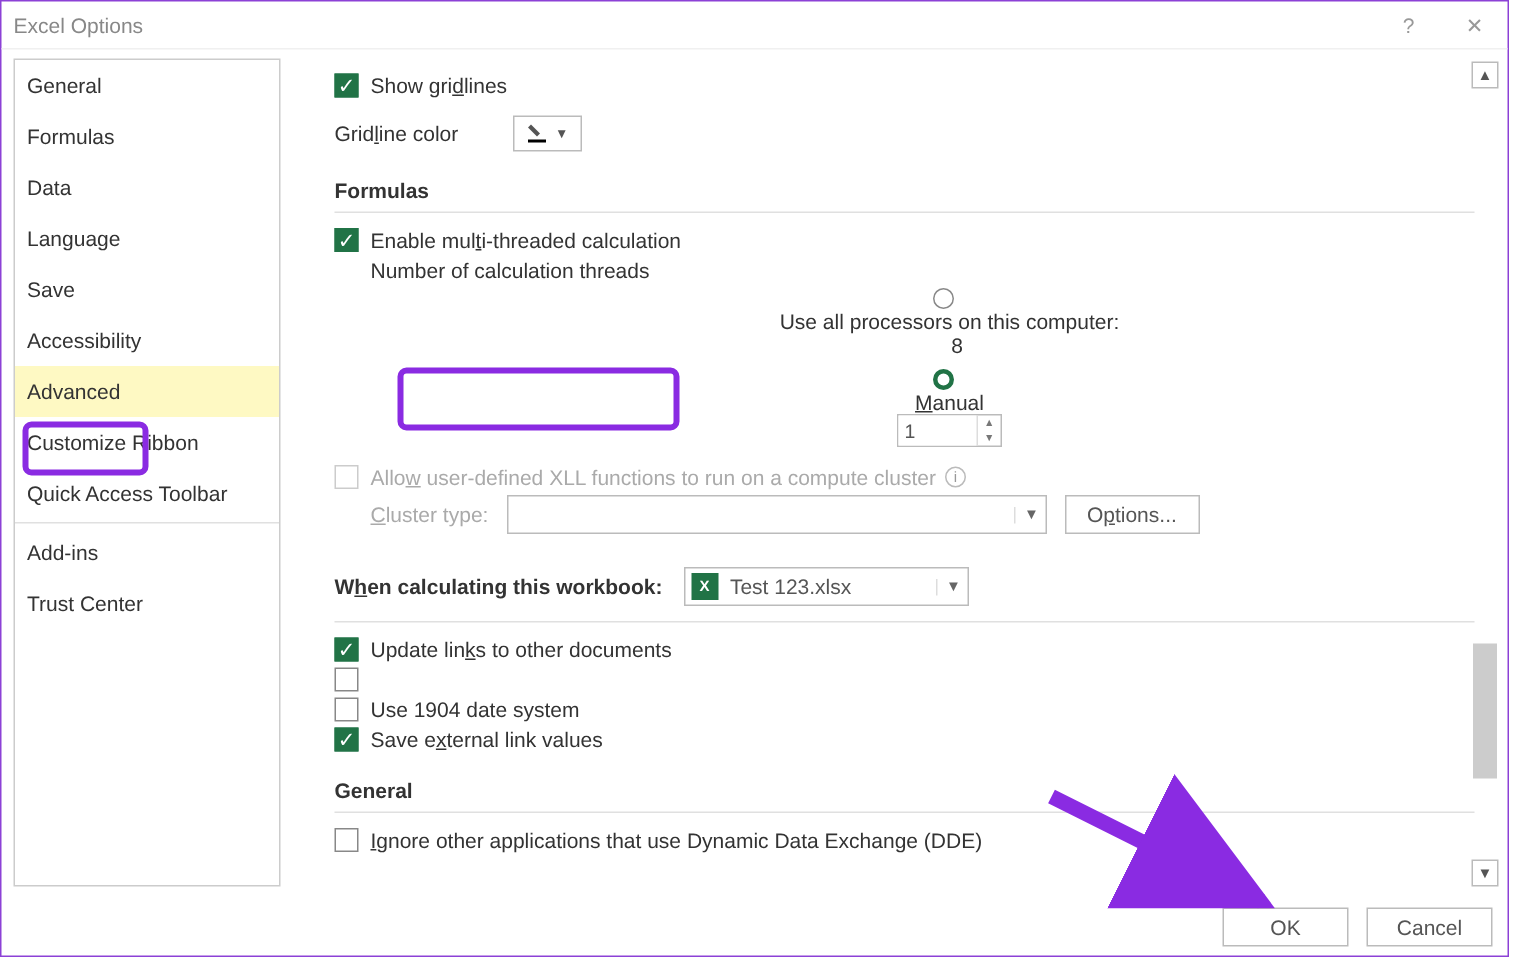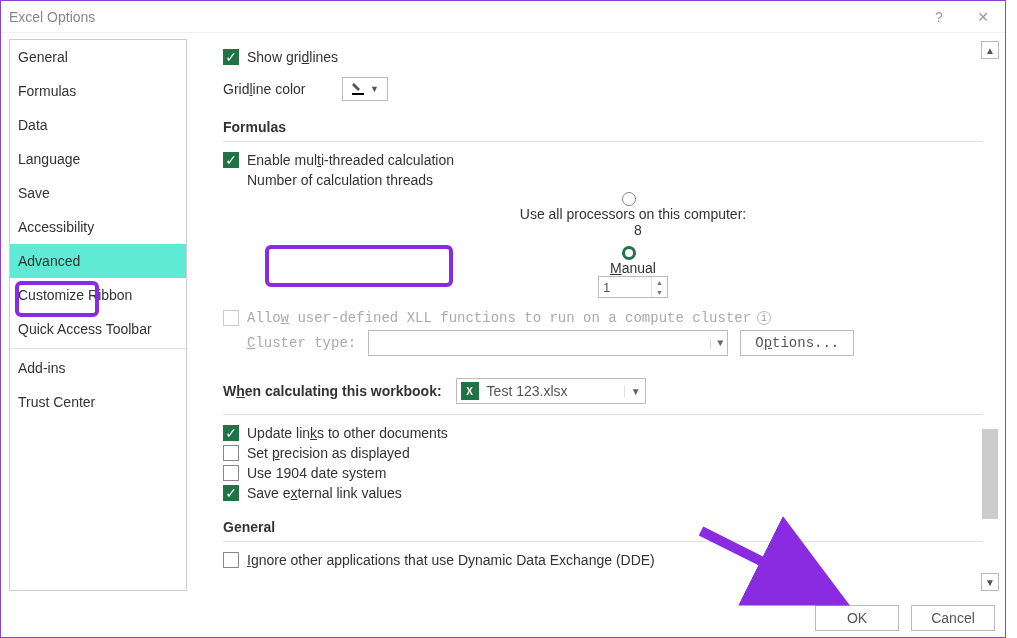--- a/index.html
+++ b/index.html
@@ -55,21 +55,21 @@
     border: 1px solid #ccc;
     margin: 6px 6px 6px 8px;
     overflow: hidden;
   }
   .sidebar-item {
     padding: 9px 8px;
     cursor: pointer;
     position: relative;
   }
   .sidebar-item.selected {
-    background: #5eead4;
+    background: #fef9c3;
   }
   .sidebar-sep {
     border-top: 1px solid #e0e0e0;
     margin: 2px 0;
   }
   .content {
     flex: 1;
     padding: 10px 22px 6px 30px;
     overflow: hidden;
     position: relative;
@@ -139,21 +139,21 @@
   .radio.on { border-color: #217346; border-width: 3px;}
   .section-head {
     font-weight: 600;
     margin: 18px 0 4px 0;
   }
   .section-rule {
     border-top: 1px solid #e0e0e0;
     margin: 6px 0 10px 0;
   }
   .underline-letter { text-decoration: underline; }
-  .disabled { color: #aaa; font-family: Liberation Mono, monospace; }
+  .disabled { color: #aaa; }
   .label { margin-right: 12px; }
   .colorbtn {
     width: 46px; height: 24px;
     border: 1px solid #bbb;
     display: inline-flex;
     align-items: center; justify-content: center;
     gap: 4px;
     font-size: 11px;
     color: #555;
   }
@@ -340,21 +340,20 @@
         </span>
       </div>
       <div class="section-rule" style="margin-top:10px;"></div>
 
       <div class="row">
         <span class="checkbox checked">✓</span>
         <span>Update lin<span class="underline-letter">k</span>s to other documents</span>
       </div>
       <div class="row">
         <span class="checkbox"></span>
-        <span>Set <span class="underline-letter">p</span>recision as displayed</span>
       </div>
       <div class="row">
         <span class="checkbox"></span>
         <span>Use 1904 date system</span>
       </div>
       <div class="row">
         <span class="checkbox checked">✓</span>
         <span>Save e<span class="underline-letter">x</span>ternal link values</span>
       </div>
 

